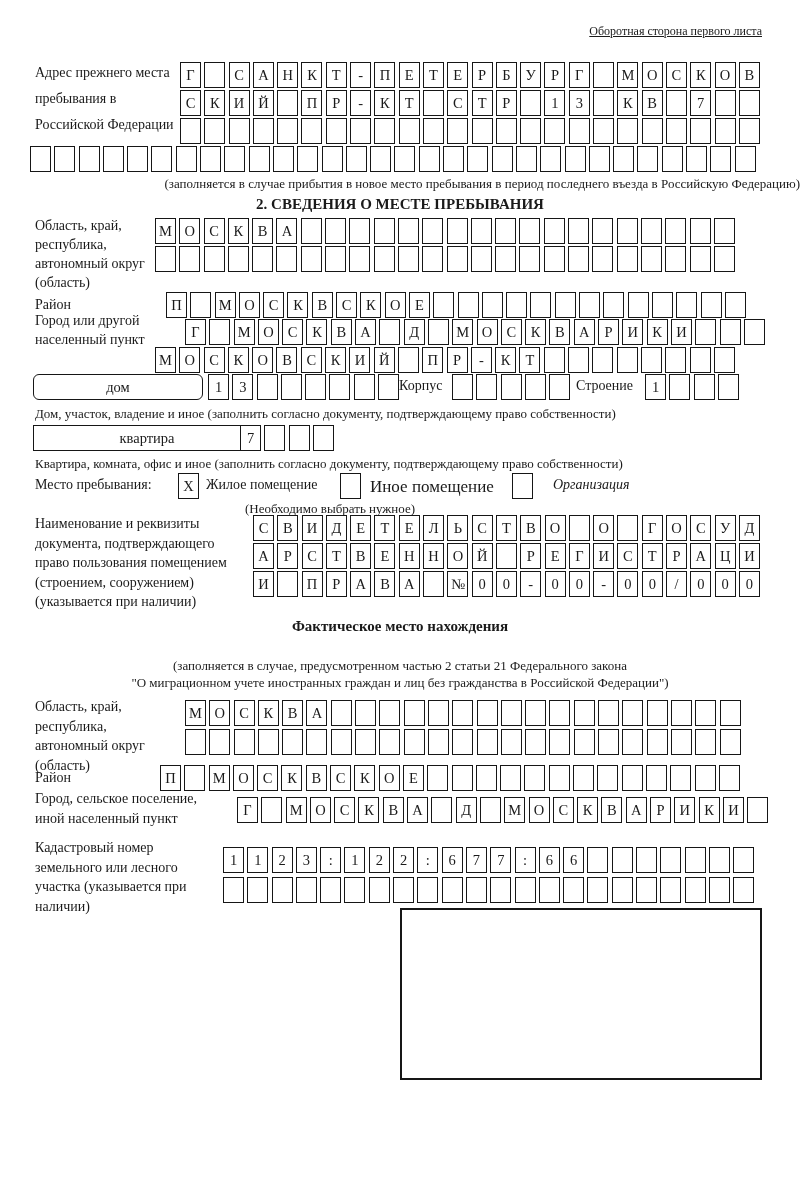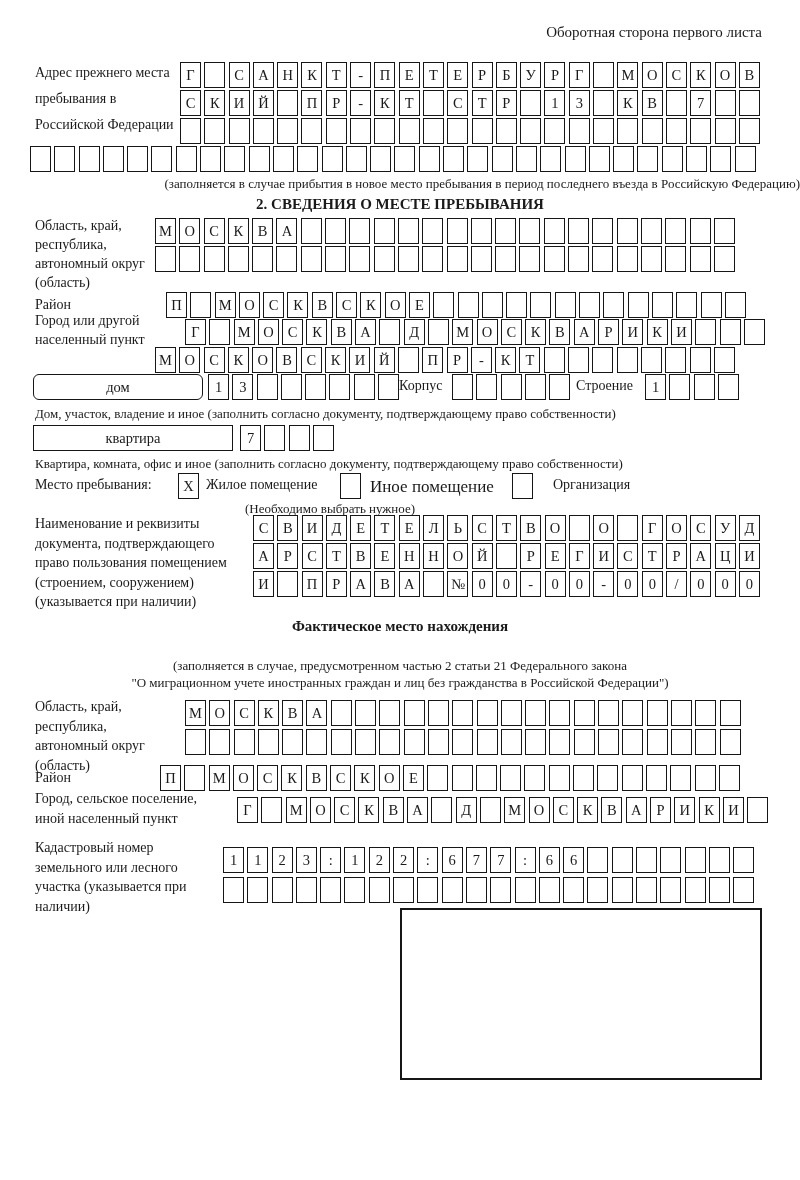--- a/index.html
+++ b/index.html
@@ -17,21 +17,21 @@
   .center{text-align:center;width:100%;}
   .labelbox{box-sizing:border-box;border:1.7px solid #161616;display:flex;
             align-items:center;justify-content:center;font-size:14.5px;background:#fff;}
   .stamp{box-sizing:border-box;border:2px solid #161616;background:#fff;}
 </style>
 </head>
 <body>
 
 <div class="page">
 
-  <div class="abs" style="left:0;top:24px;width:762px;text-align:right;font-size:15px;">Оборотная сторона первого листа</div>
+  <div class="abs" style="left:0;top:24px;width:762px;text-align:right;font-size:12px;text-decoration:underline;">Оборотная сторона первого листа</div>
 
   <div class="abs lbl-wide" style="left:35px;top:60px;width:150px;">Адрес прежнего места пребывания в Российской Федерации</div>
   <div class="cells" style="left:180px;top:62px;">
       <span class="cell">Г</span>
       <span class="cell"></span>
       <span class="cell">С</span>
       <span class="cell">А</span>
       <span class="cell">Н</span>
       <span class="cell">К</span>
       <span class="cell">Т</span>
@@ -300,42 +300,42 @@
     </div>
   <div class="abs" style="left:576px;top:378px;font-size:14px;">Строение</div>
   <div class="cells" style="left:645px;top:374px;">
       <span class="cell">1</span>
       <span class="cell"></span>
       <span class="cell"></span>
       <span class="cell"></span>
     </div>
   <div class="abs caption" style="left:35px;top:405px;width:720px;">Дом, участок, владение и иное (заполнить согласно документу, подтверждающему право собственности)</div>
 
-  <div class="abs labelbox" style="left:33px;top:425px;width:200px;height:26px;text-align:right;">квартира</div>
+  <div class="abs labelbox" style="left:33px;top:425px;width:228px;height:26px;text-align:right;">квартира</div>
   <div class="cells" style="left:240px;top:425px;">
       <span class="cell">7</span>
       <span class="cell"></span>
       <span class="cell"></span>
       <span class="cell"></span>
     </div>
   <div class="abs caption" style="left:35px;top:455px;width:720px;">Квартира, комната, офис и иное (заполнить согласно документу, подтверждающему право собственности)</div>
 
   <div class="abs" style="left:35px;top:477px;font-size:14px;">Место пребывания:</div>
   <div class="cells" style="left:178px;top:473px;">
       <span class="cell">X</span>
     </div>
   <div class="abs" style="left:206px;top:477px;font-size:14px;">Жилое помещение</div>
   <div class="cells" style="left:340px;top:473px;">
       <span class="cell"></span>
     </div>
   <div class="abs" style="left:370px;top:477px;font-size:17px;">Иное помещение</div>
   <div class="cells" style="left:512px;top:473px;">
       <span class="cell"></span>
     </div>
-  <div class="abs" style="left:553px;top:477px;font-size:14px;">Организация</div>
+  <div class="abs" style="left:553px;top:477px;font-size:14px;font-style:italic;">Организация</div>
   <div class="abs caption" style="left:245px;top:500px;">(Необходимо выбрать нужное)</div>
 
   <div class="abs lbl" style="left:35px;top:514px;width:210px;line-height:19.5px;">Наименование и реквизиты документа, подтверждающего право пользования помещением (строением, сооружением) (указывается при наличии)</div>
   <div class="cells" style="left:253px;top:515px;">
       <span class="cell">С</span>
       <span class="cell">В</span>
       <span class="cell">И</span>
       <span class="cell">Д</span>
       <span class="cell">Е</span>
       <span class="cell">Т</span>

